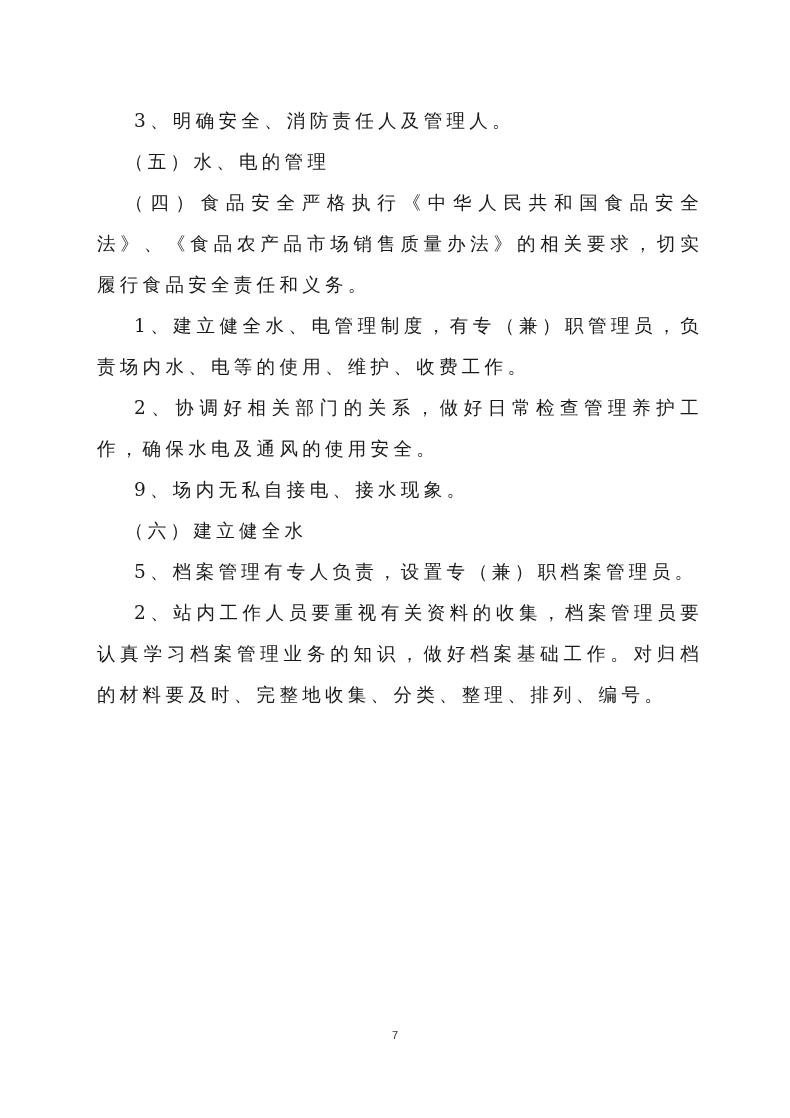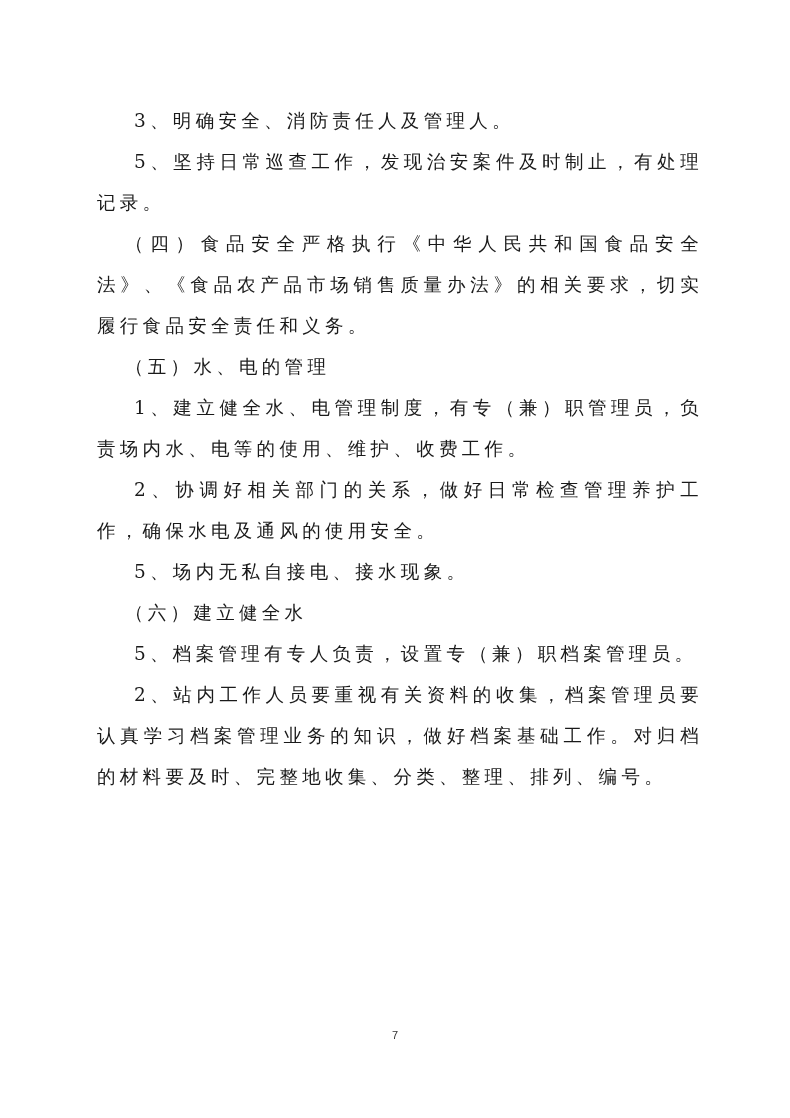--- a/index.html
+++ b/index.html
@@ -55,24 +55,23 @@
       font-family: "Liberation Sans", sans-serif;
       color: #333333;
     }
   </style>
 </head>
 <body>
 
 <div class="page">
   <div class="content">
     <p class="para">3、明确安全、消防责任人及管理人。</p>
-    <p class="para">5、坚持日常巡查工作，发现治安案件及时制止，有处理记录。</p>
+    <p class="heading">（五）水、电的管理</p>
     <p class="heading" style="text-indent:28px;text-align:justify;word-break:break-all;">（四）食品安全严格执行《中华人民共和国食品安全法》、《食品农产品市场销售质量办法》的相关要求，切实履行食品安全责任和义务。</p>
-    <p class="heading">（五）水、电的管理</p>
     <p class="para">1、建立健全水、电管理制度，有专（兼）职管理员，负责场内水、电等的使用、维护、收费工作。</p>
     <p class="para">2、协调好相关部门的关系，做好日常检查管理养护工作，确保水电及通风的使用安全。</p>
-    <p class="para">5、场内无私自接电、接水现象。</p>
+    <p class="para">9、场内无私自接电、接水现象。</p>
     <p class="heading">（六）建立健全水</p>
     <p class="para">5、档案管理有专人负责，设置专（兼）职档案管理员。</p>
     <p class="para">2、站内工作人员要重视有关资料的收集，档案管理员要认真学习档案管理业务的知识，做好档案基础工作。对归档的材料要及时、完整地收集、分类、整理、排列、编号。</p>
   </div>
   <div class="page-number">7</div>
 </div>
 
 </body></html>

